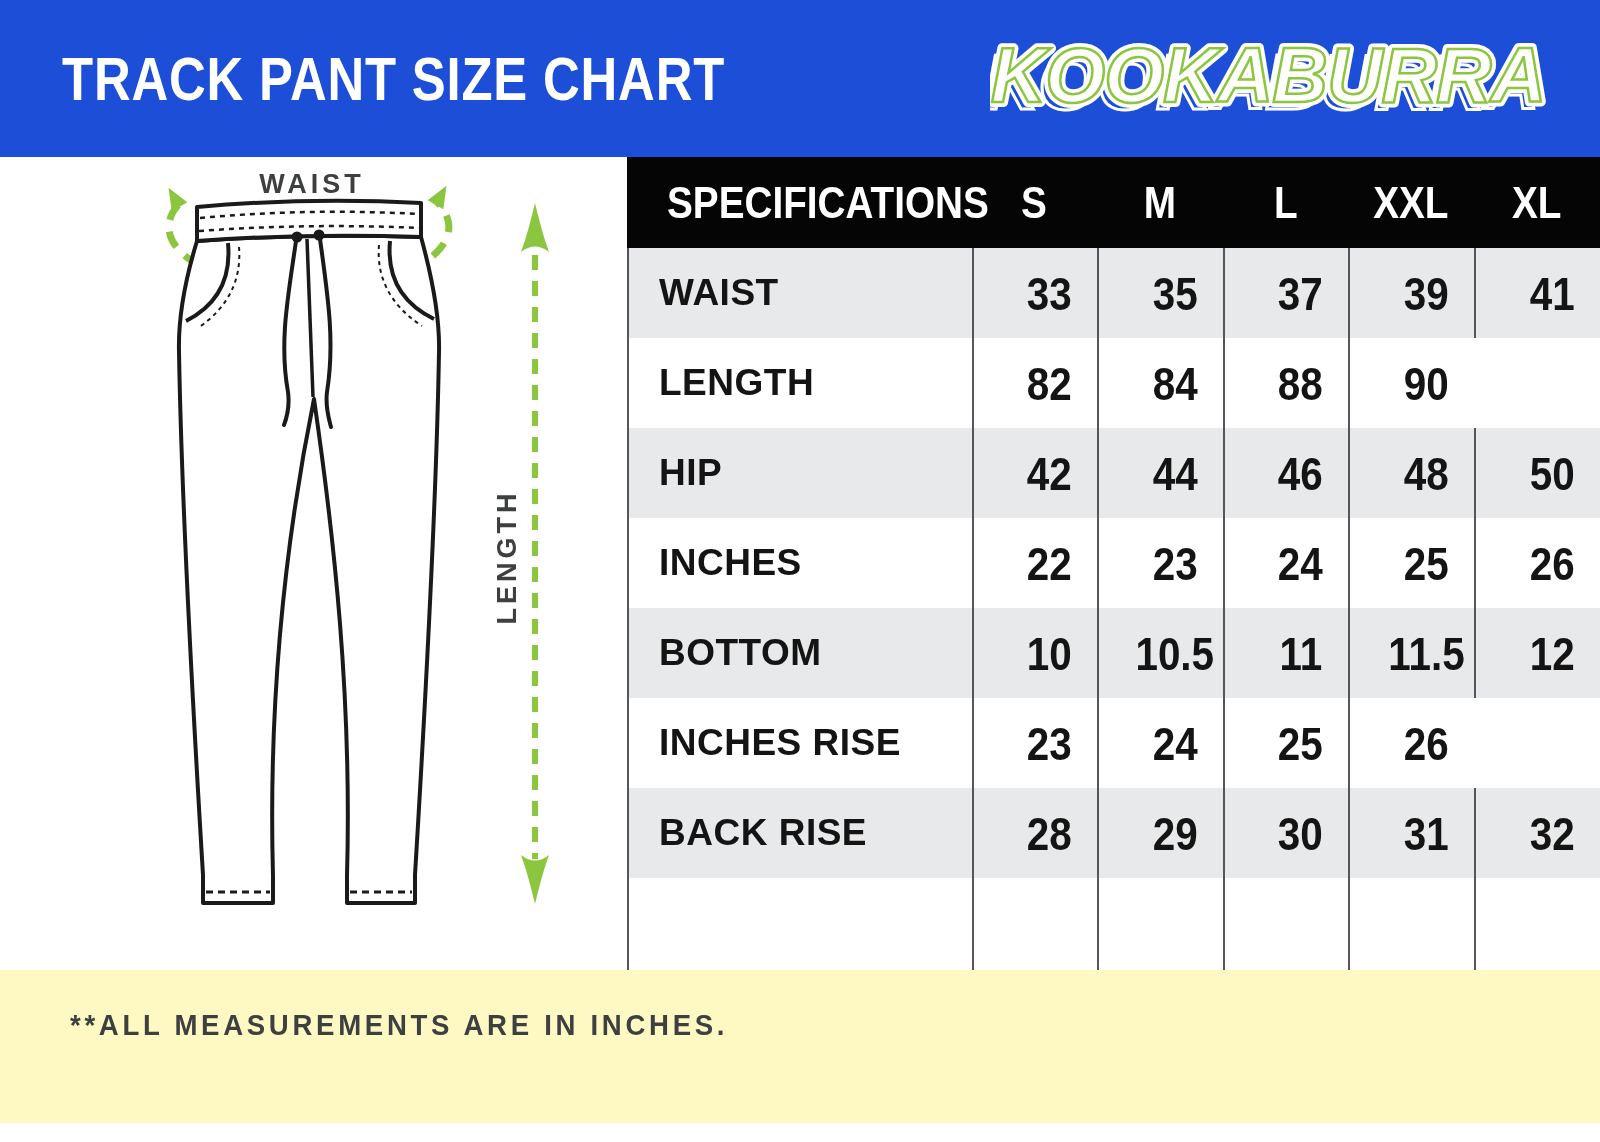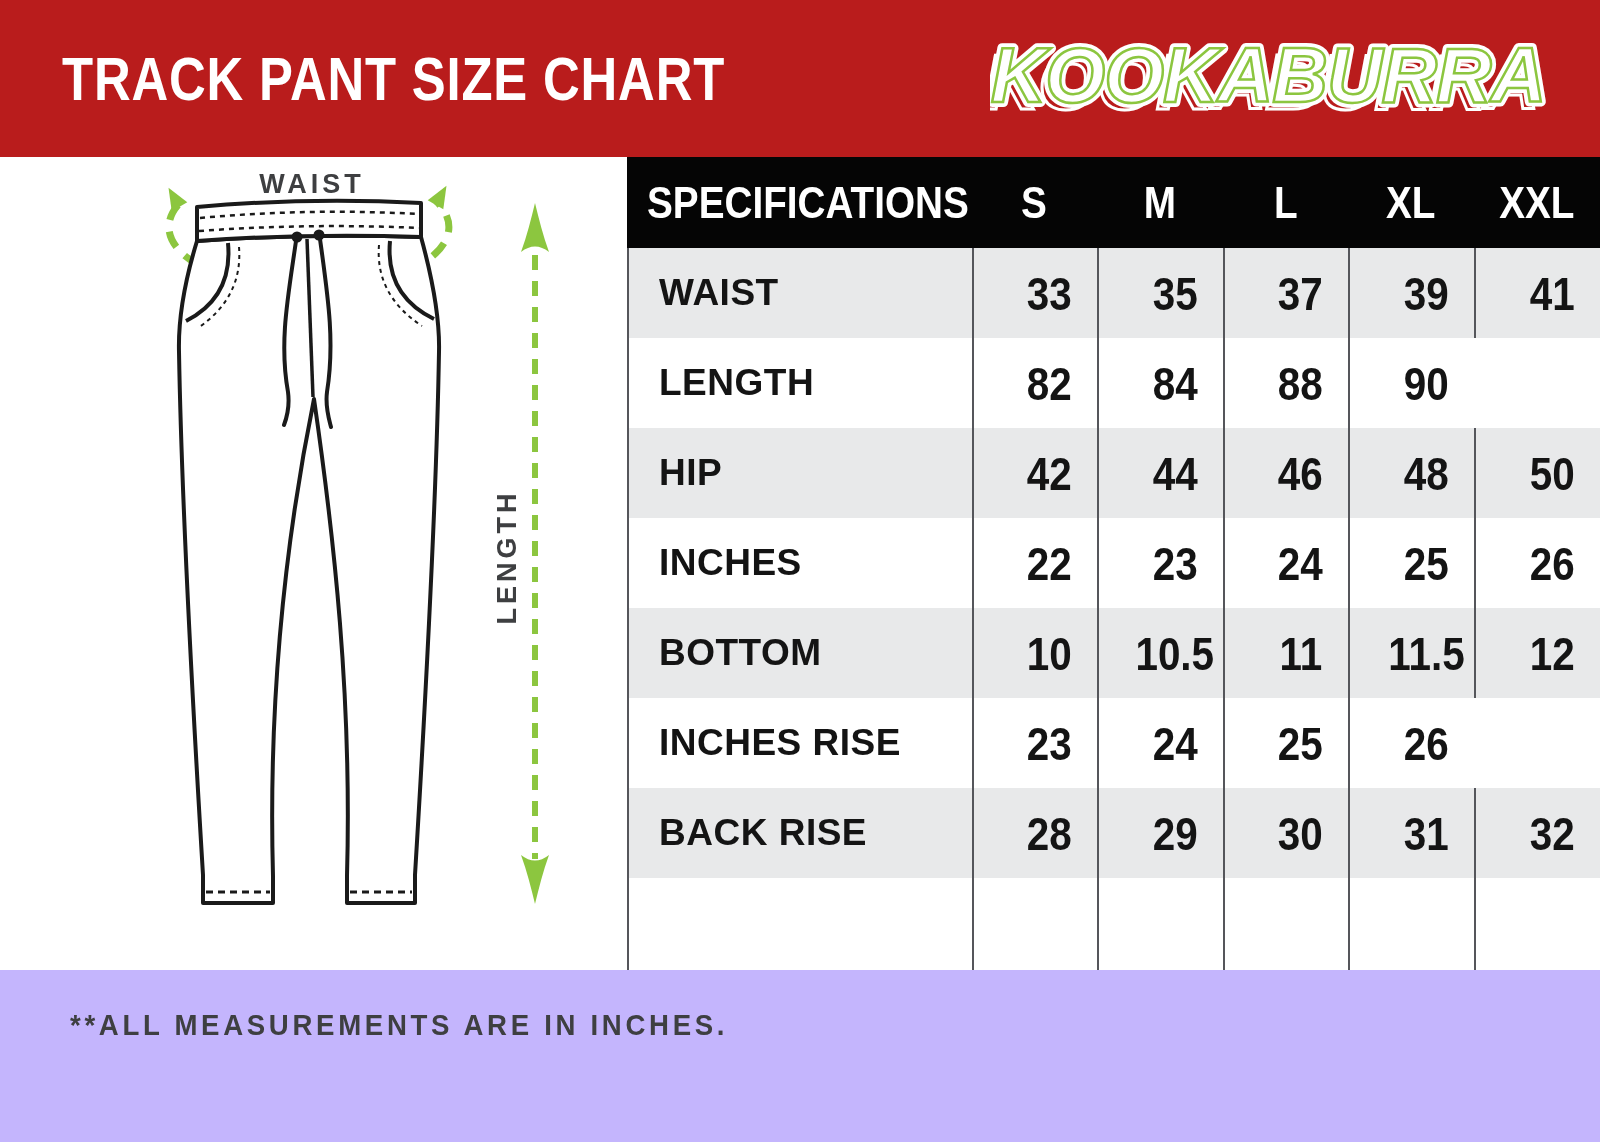--- a/index.html
+++ b/index.html
@@ -2,21 +2,21 @@
 <html><head>
 <meta charset="utf-8">
 <style>
   html,body{margin:0;padding:0;background:#fff;}
   .page{
     position:relative;width:1600px;height:1142px;overflow:hidden;background:#ffffff;
     font-family:"Liberation Sans", sans-serif;
   }
   
   .topbar{
-    position:absolute;left:0;top:0;width:1600px;height:157px;background:#b91c1c;
+    position:absolute;left:0;top:0;width:1600px;height:157px;background:#1d4ed8;
   }
   .page-title{
     position:absolute;left:62px;top:50%;transform:translateY(-50%);
     color:#ffffff;font-weight:bold;font-size:62px;line-height:1;white-space:nowrap;
   }
   .page-title .cond{display:inline-block;transform:scaleX(0.82);transform-origin:left center;letter-spacing:1px;}
   .logo{position:absolute;right:50px;top:16px;}
   .logo text{
     font-family:"Liberation Sans", sans-serif;
     font-weight:bold;font-style:italic;font-size:77px;letter-spacing:-1px;
@@ -30,37 +30,37 @@
     font-family:"Liberation Sans", sans-serif;font-weight:bold;font-size:27px;
     fill:#3E3F41;letter-spacing:4px;
   }
   
   .size-table{position:absolute;left:627px;top:157px;width:973px;height:813px;}
   .t-head{
     display:grid;grid-template-columns:345px 125px 126px 125px 126px 126px;
     height:91px;background:#050505;align-items:center;
   }
   .t-head .cell{color:#ffffff;font-weight:bold;font-size:45px;display:flex;align-items:center;justify-content:center;}
-  .t-head .spec-h{justify-content:flex-start;padding-left:20px;}
+  .t-head .spec-h{justify-content:flex-start;padding-left:40px;}
   .t-body{border-left:2px solid #55565B;width:971px;}
   .t-row{
     display:grid;grid-template-columns:343px 125px 126px 125px 126px 126px;
     height:90px;align-items:center;
   }
   .t-row:nth-child(odd){background:#E8E9EA;}
   .t-row:nth-child(even){background:#ffffff;}
   .t-row.t-empty{height:92px;}
   .cell{height:100%;display:flex;align-items:center;justify-content:center;}
   .cell.label{justify-content:flex-start;padding-left:30px;color:#141414;font-weight:bold;font-size:37px;letter-spacing:0.5px;}
   .cell.val{border-left:2px solid #55565B;color:#141414;font-weight:bold;font-size:47px;padding-left:28px;}
   .cond{display:inline-block;transform:scaleX(0.86);transform-origin:center center;}
   .t-head .spec-h .cond{transform-origin:left center;}
   
   .note-bar{
-    position:absolute;left:0;top:970px;width:1600px;height:172px;background:#c4b5fd;text-align:right;
+    position:absolute;left:0;top:970px;width:1600px;height:153px;background:#fef9c3;text-align:right;
   }
   .note-text{
     position:absolute;left:70px;top:38px;color:#3E3F41;font-weight:bold;font-size:30px;
     letter-spacing:4px;white-space:nowrap;
   }
   .note-text .cond{transform-origin:left center;transform:scaleX(0.92);}
 </style>
 </head>
 <body>
 
@@ -140,24 +140,24 @@
       <div class="cell">
           <span class="cond">S</span>
         </div>
       <div class="cell">
           <span class="cond">M</span>
         </div>
       <div class="cell">
           <span class="cond">L</span>
         </div>
       <div class="cell">
+          <span class="cond">XXL</span>
+        </div>
+      <div class="cell">
           <span class="cond">XL</span>
-        </div>
-      <div class="cell">
-          <span class="cond">XXL</span>
         </div>
     </div>
     <div class="t-body">
       <div class="t-row">
         <div class="cell label">
             <span>WAIST</span>
           </div>
         <div class="cell val">
             <span class="cond">33</span>
           </div>

